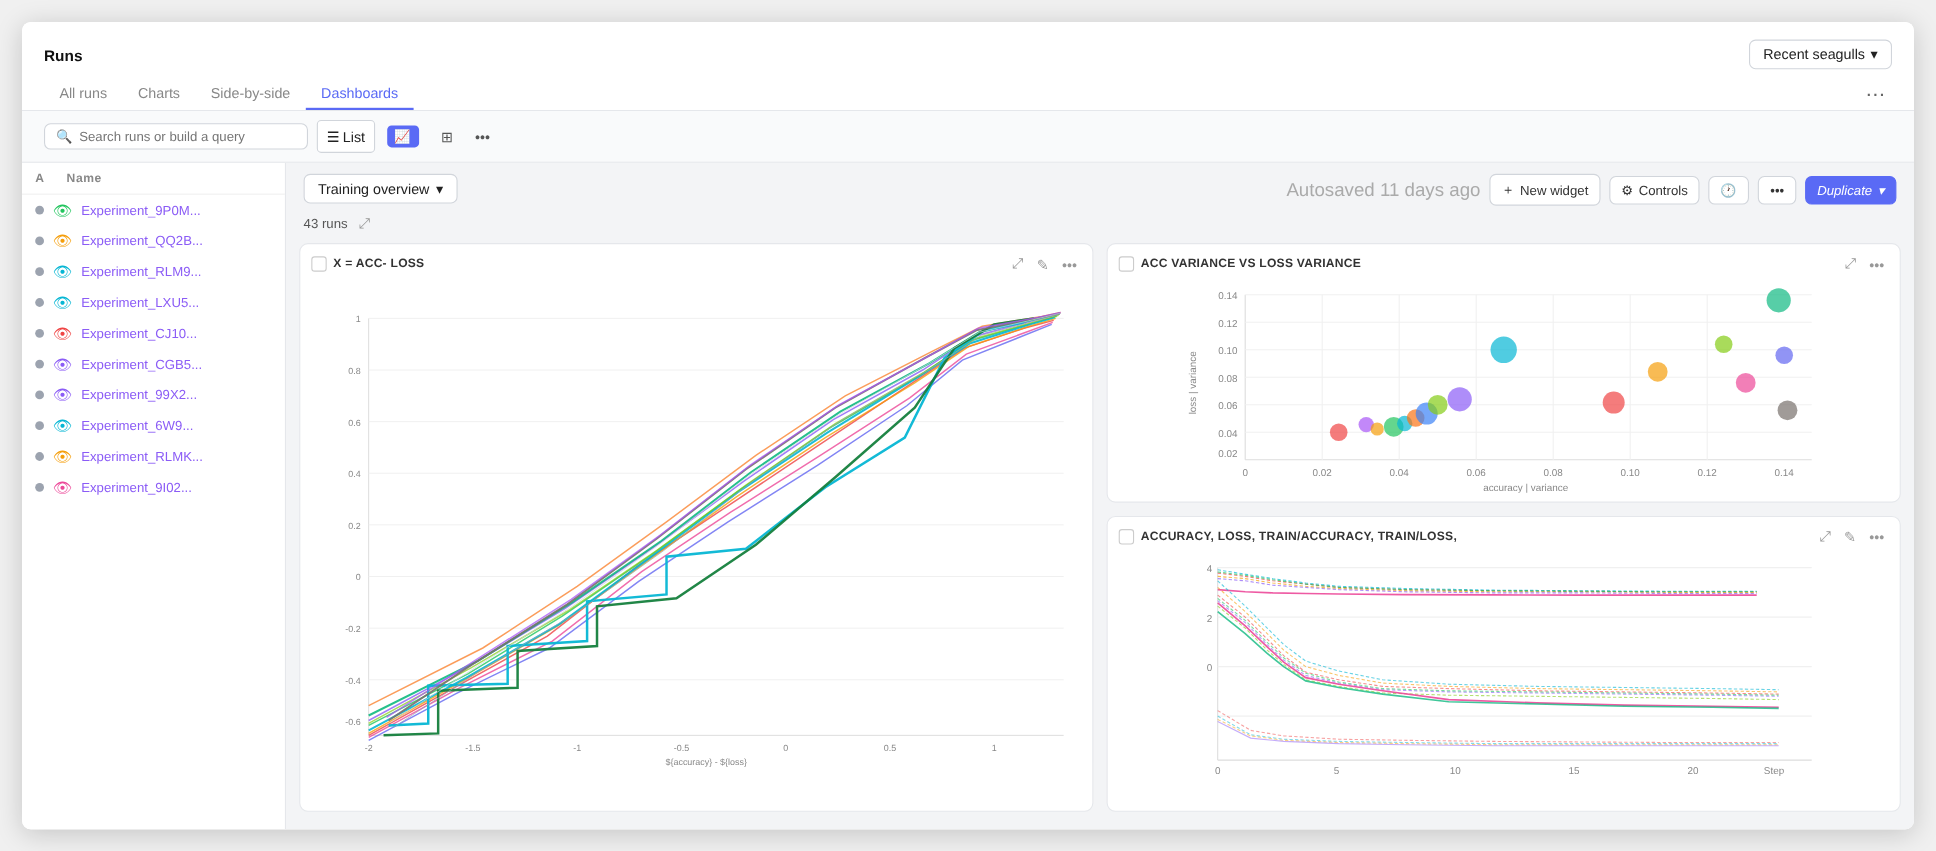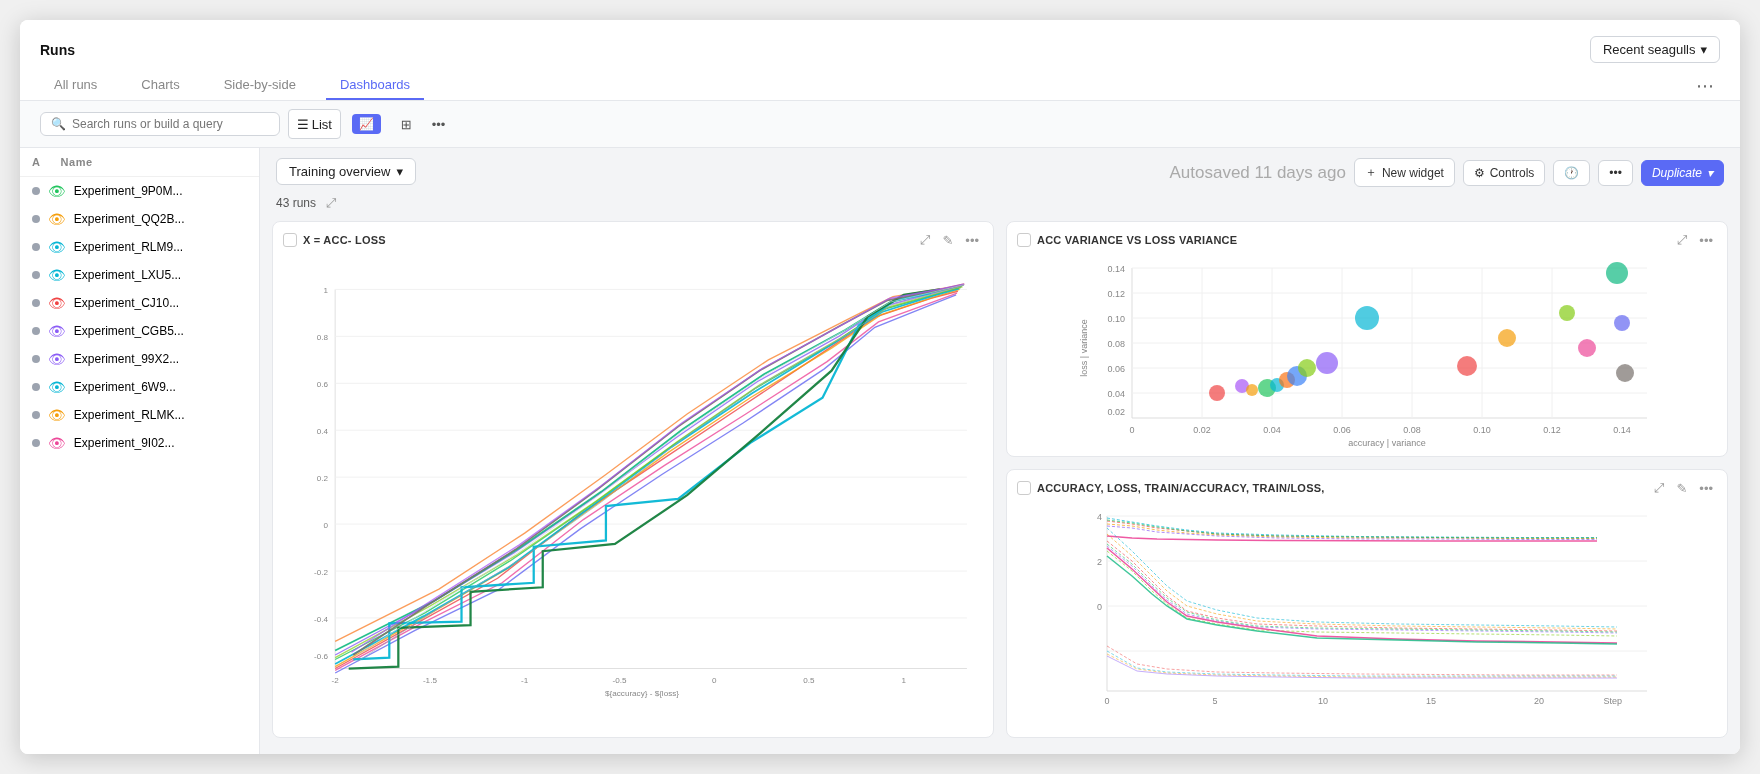--- a/index.html
+++ b/index.html
@@ -43,21 +43,21 @@
     .header-menu-btn {
       background: none;
       border: none;
       cursor: pointer;
       color: #666;
       font-size: 18px;
       padding: 2px 6px;
     }
     .tabs {
       display: flex;
-      gap: 16px;
+      gap: 0;
       align-items: flex-end;
     }
     .tab {
       padding: 6px 14px;
       font-size: 13px;
       color: #888;
       cursor: pointer;
       border-bottom: 2px solid transparent;
       text-decoration: none;
     }
@@ -173,21 +173,21 @@
       border-radius: 50%;
       background: #ccc;
       flex-shrink: 0;
     }
     .run-eye {
       font-size: 14px;
       flex-shrink: 0;
     }
     .run-name {
       font-size: 12px;
-      color: #000000;
+      color: #8b5cf6;
       white-space: nowrap;
       overflow: hidden;
       text-overflow: ellipsis;
     }
 
     
     .dashboard {
       flex: 1;
       overflow: auto;
       background: #f3f4f6;

